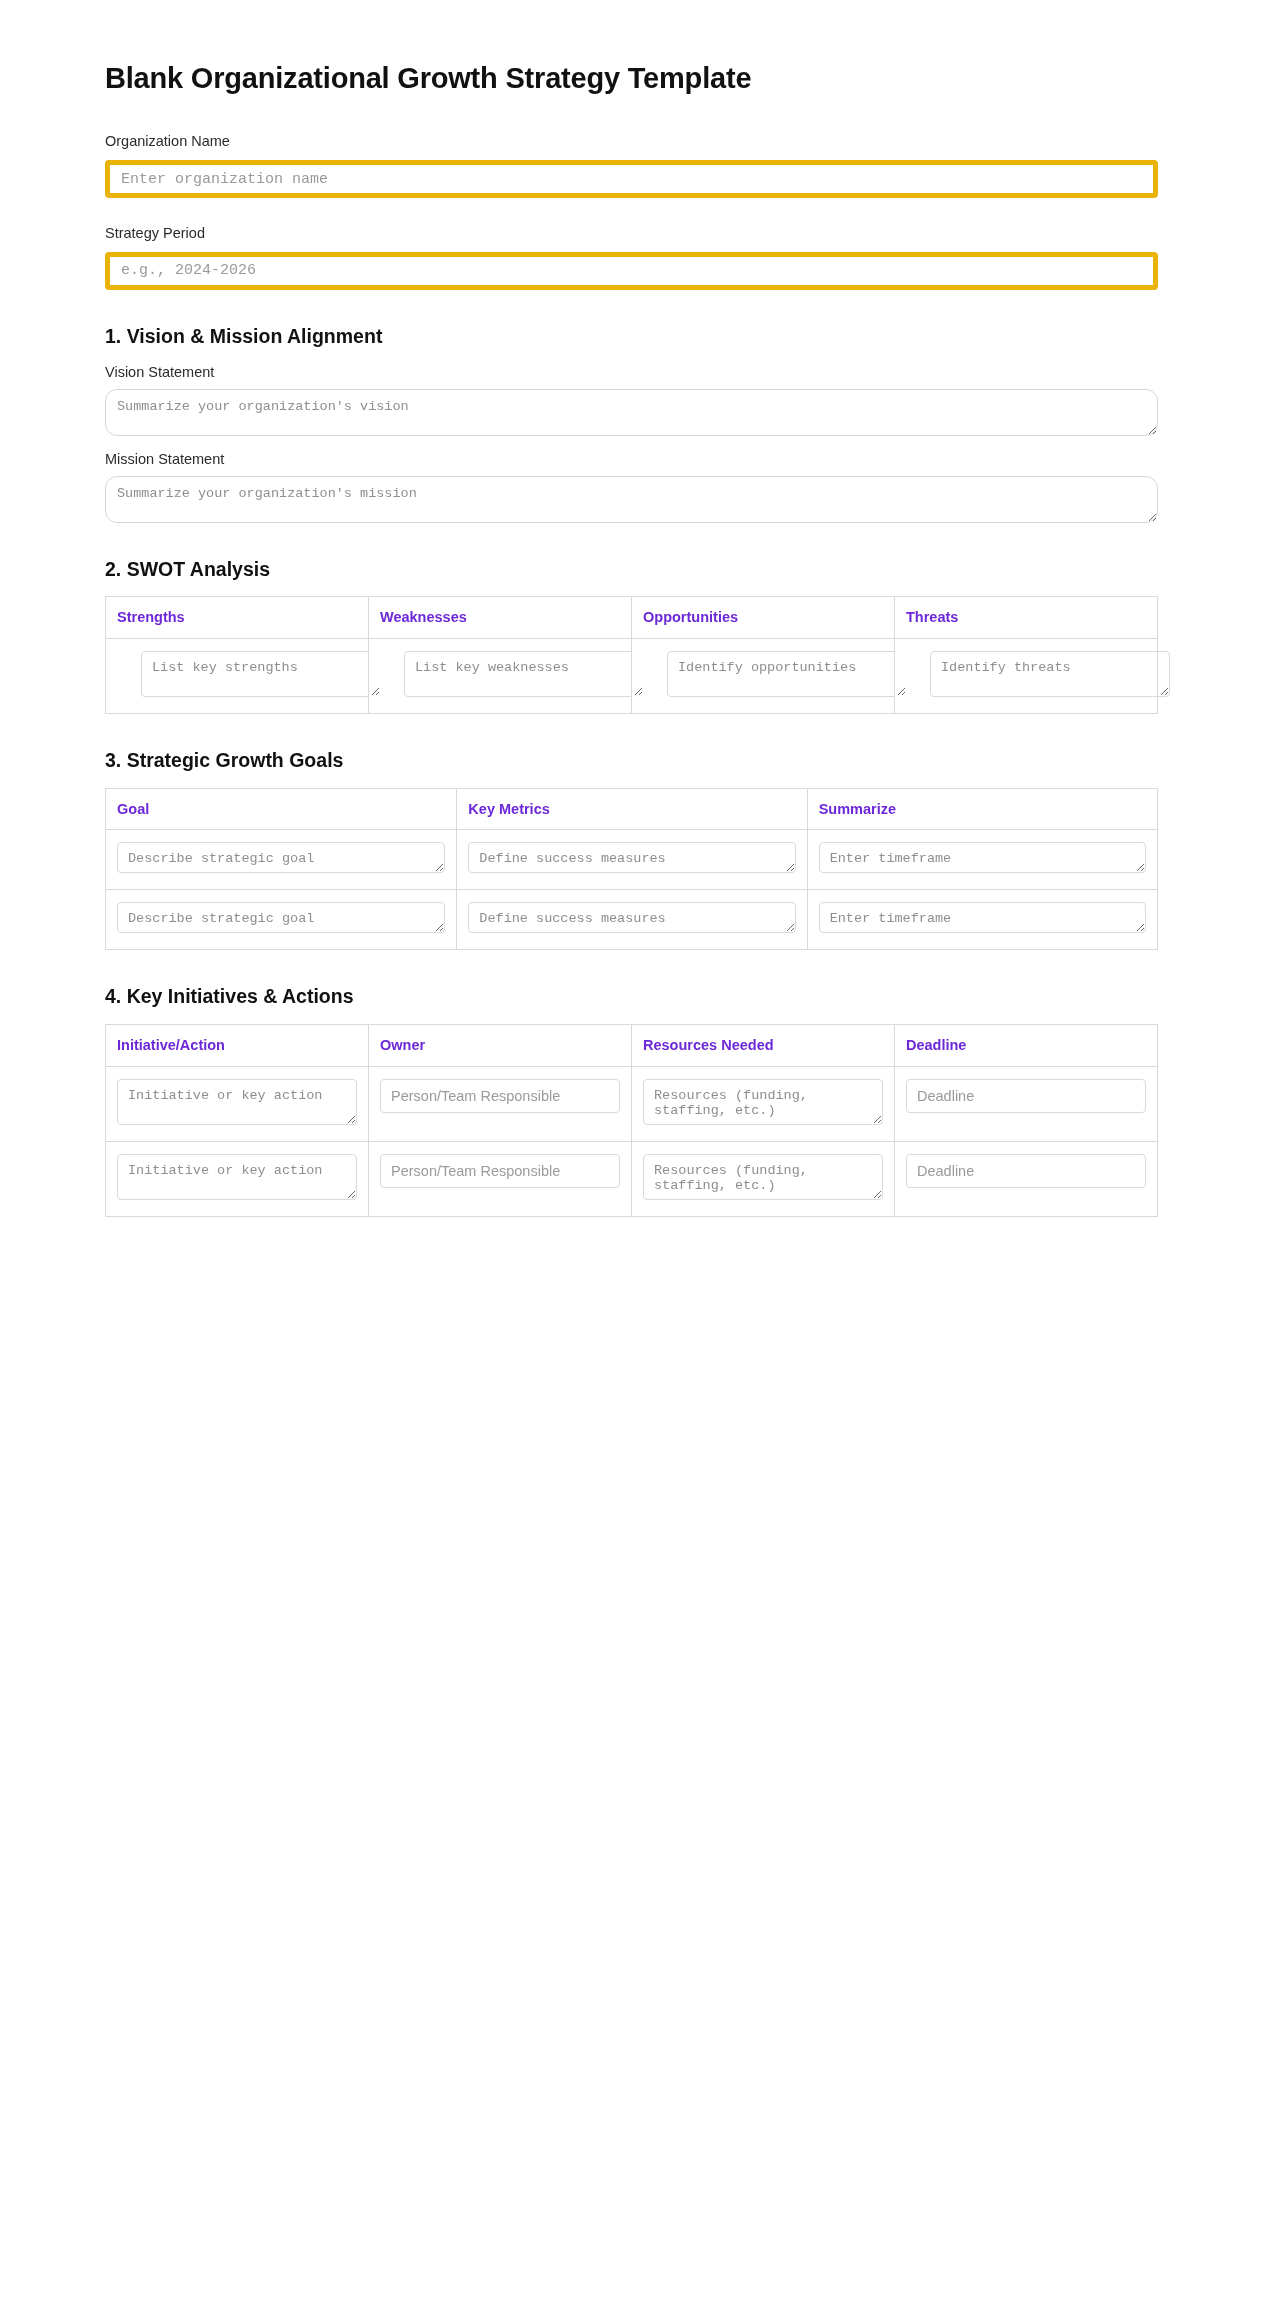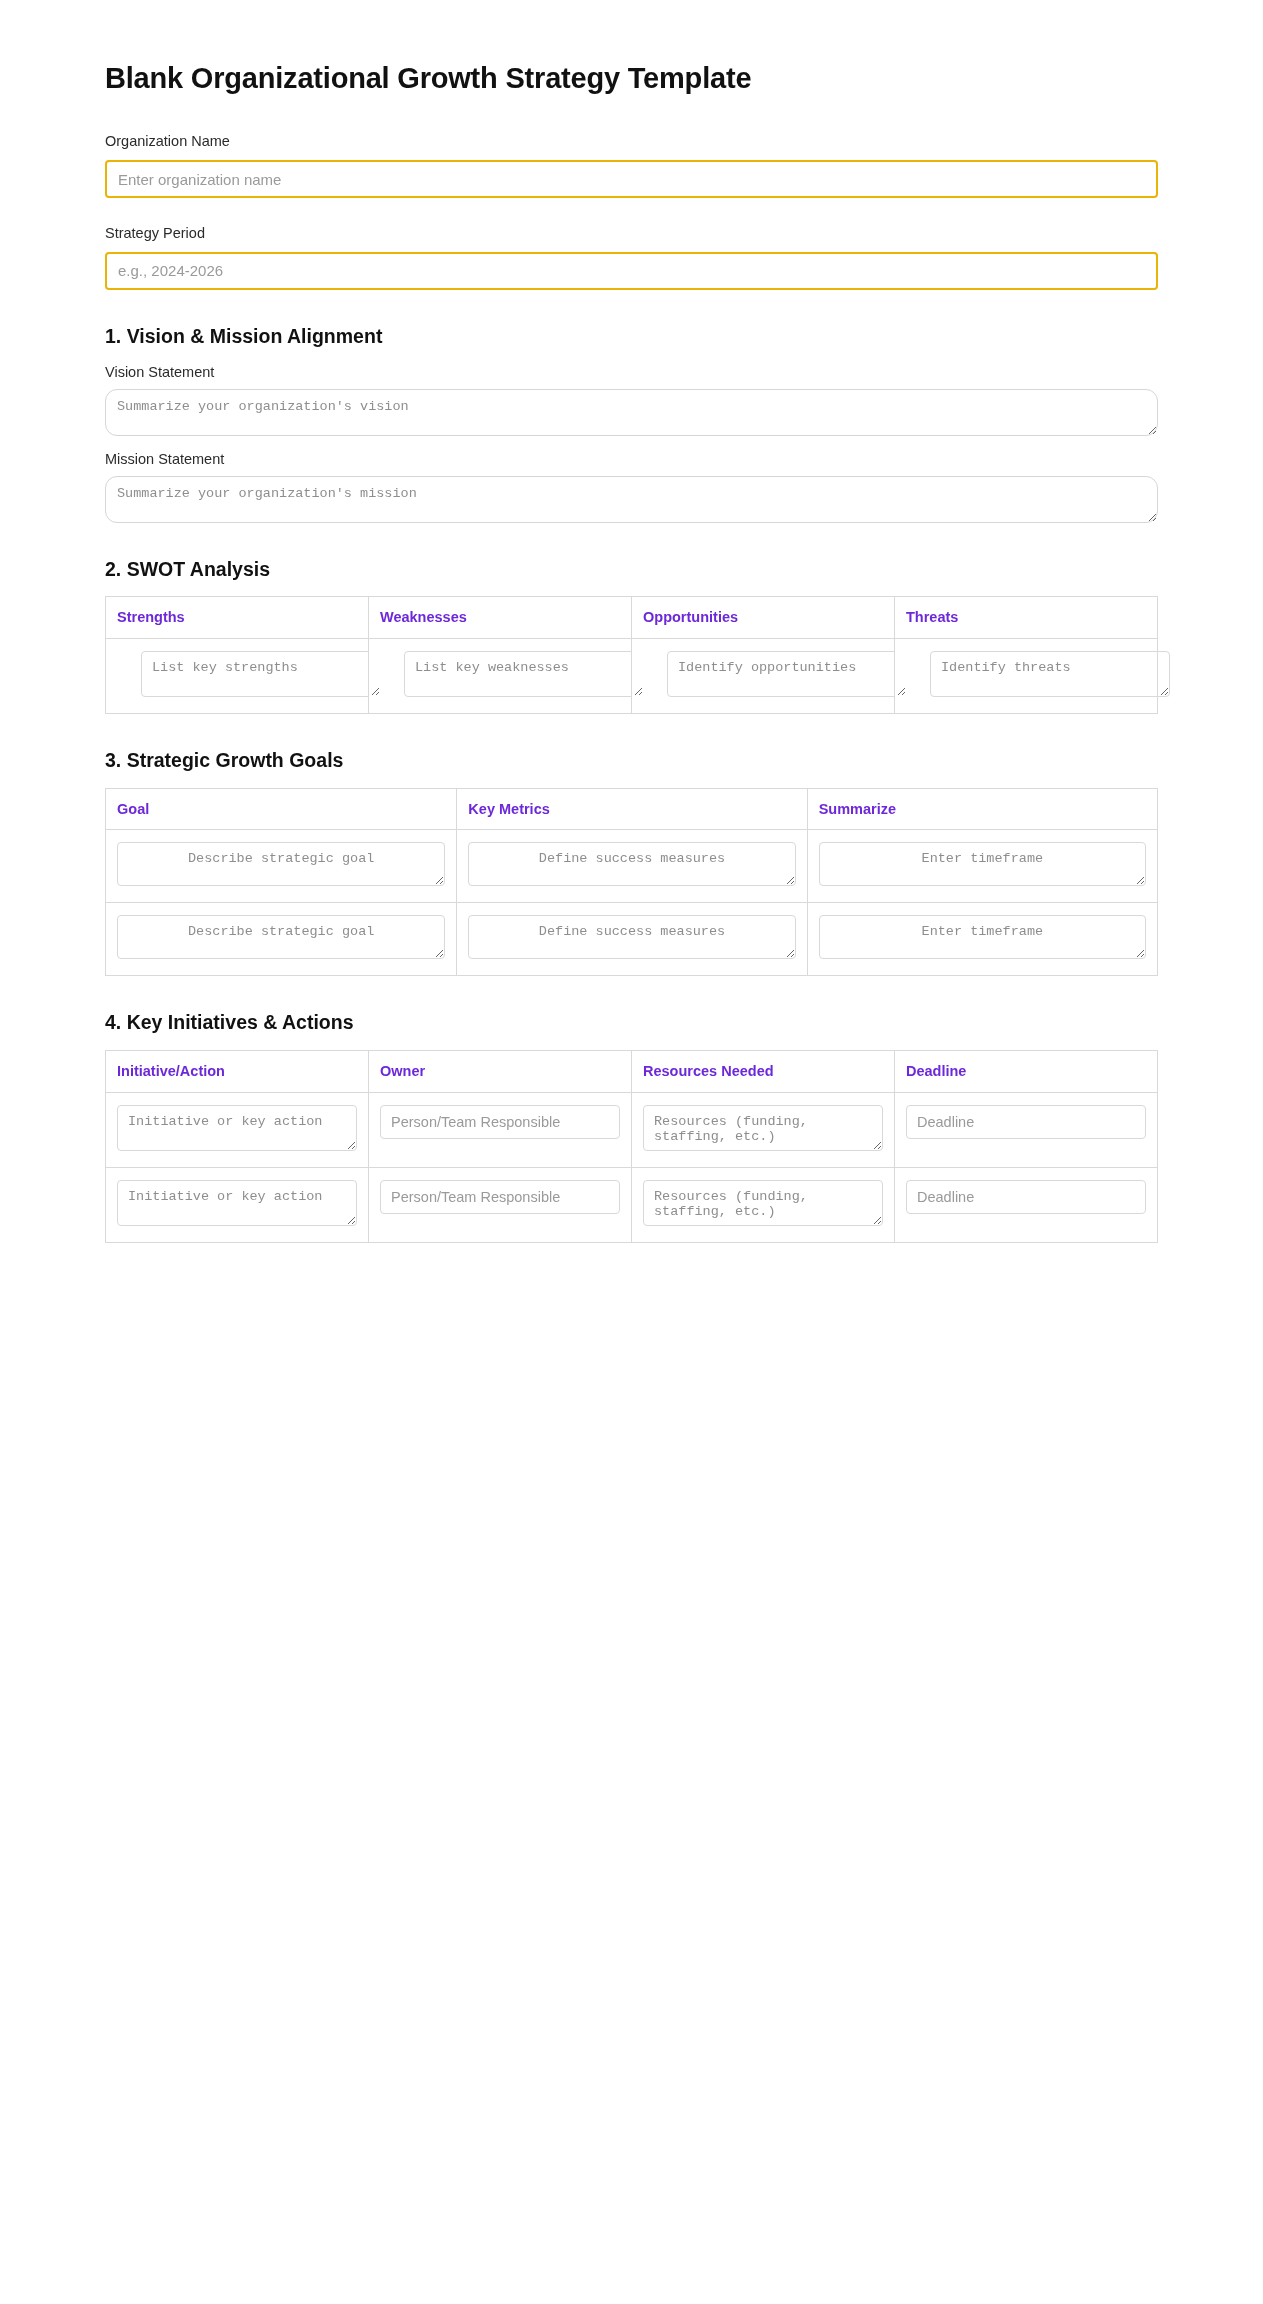--- a/index.html
+++ b/index.html
@@ -52,24 +52,24 @@
     margin-bottom: 9px;
     display: block;
     line-height: 1.3;
   }
   input.text-input {
     display: block;
     width: 100%;
     box-sizing: border-box;
     height: 38px;
     padding: 8px 11px;
-    border: 2px solid #eab308;
+    border: 5px solid #eab308;
     border-radius: 4px;
     background: #fff;
-    font-family: Liberation Sans, sans-serif;
+    font-family: Liberation Mono, monospace;
     font-size: 15px;
     color: #222;
     outline: none;
   }
   input.text-input::placeholder { color: #9a9a9a; opacity: 1; }
 
   h2.section-title {
     font-size: 19.5px;
     font-weight: bold;
     margin: 34px 0 14px 0;
@@ -150,21 +150,21 @@
     border-radius: 4px;
     background: #fff;
     font-family: "Liberation Sans", sans-serif;
     font-size: 14.5px;
     color: #222;
     outline: none;
   }
   td input.cell-input::placeholder { color: #9a9a9a; opacity: 1; }
 
   .swot td textarea.cell-area { height: 46px; margin-left: 24px; }
-  .goals td textarea.cell-area { height: 44px; text-align: center; }
+  .goals td textarea.cell-area { height: 31px; }
   .init td textarea.cell-area { height: 46px; }
 </style>
 </head>
 <body>
 
 <div class="page">
   <div class="doc-clip">
     <div class="doc">
 
       <h1 class="doc-title">Blank Organizational Growth Strategy Template</h1>

